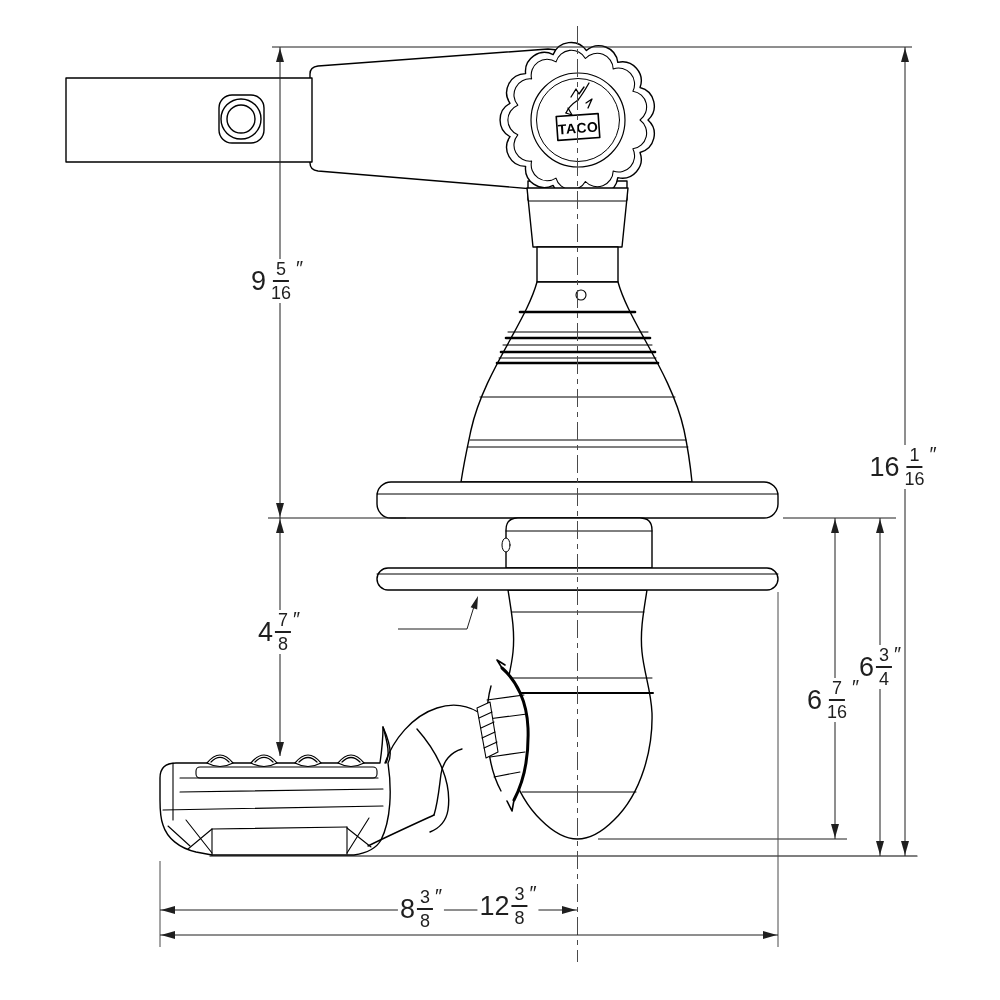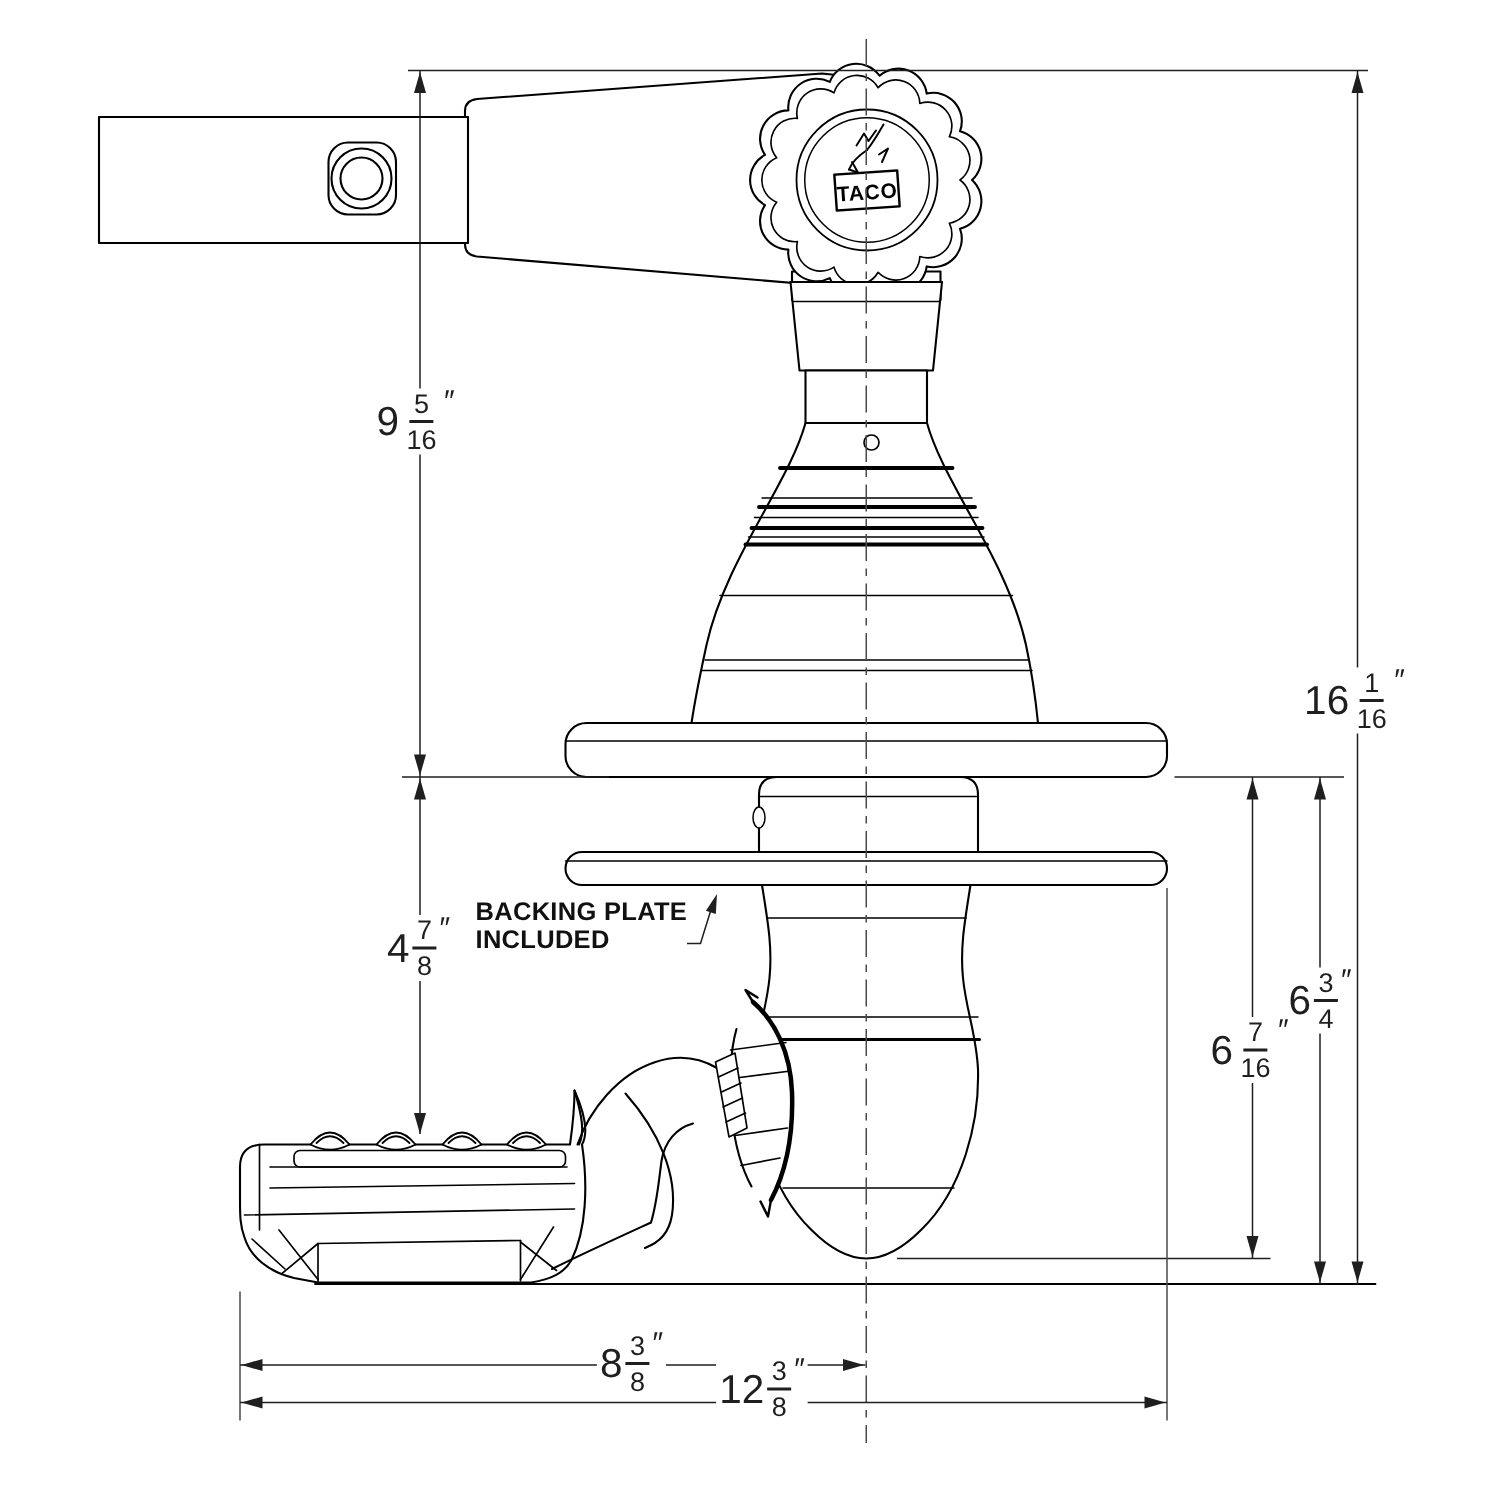--- a/index.html
+++ b/index.html
@@ -281,27 +281,23 @@
 
   <div class="dim" style="left:421px;top:909px;">
     <span class="whole">8</span>
       <span class="frac">
         <span class="num">3</span>
         <span class="den">8</span>
       </span>
       <span class="unit">″</span>
   </div>
 
-  <div class="dim" style="left:508px;top:926px;">
+  <div class="dim" style="left:508px;top:906px;">
     <span class="whole">12</span>
       <span class="frac">
         <span class="num">3</span>
         <span class="den">8</span>
       </span>
       <span class="unit">″</span>
   </div>
 
-  <div class="note" style="left:317px;top:599px;">
-    <div>BACKING PLATE</div>
-    <div>INCLUDED</div>
-  </div>
 
 </div>
 
 </body></html>

